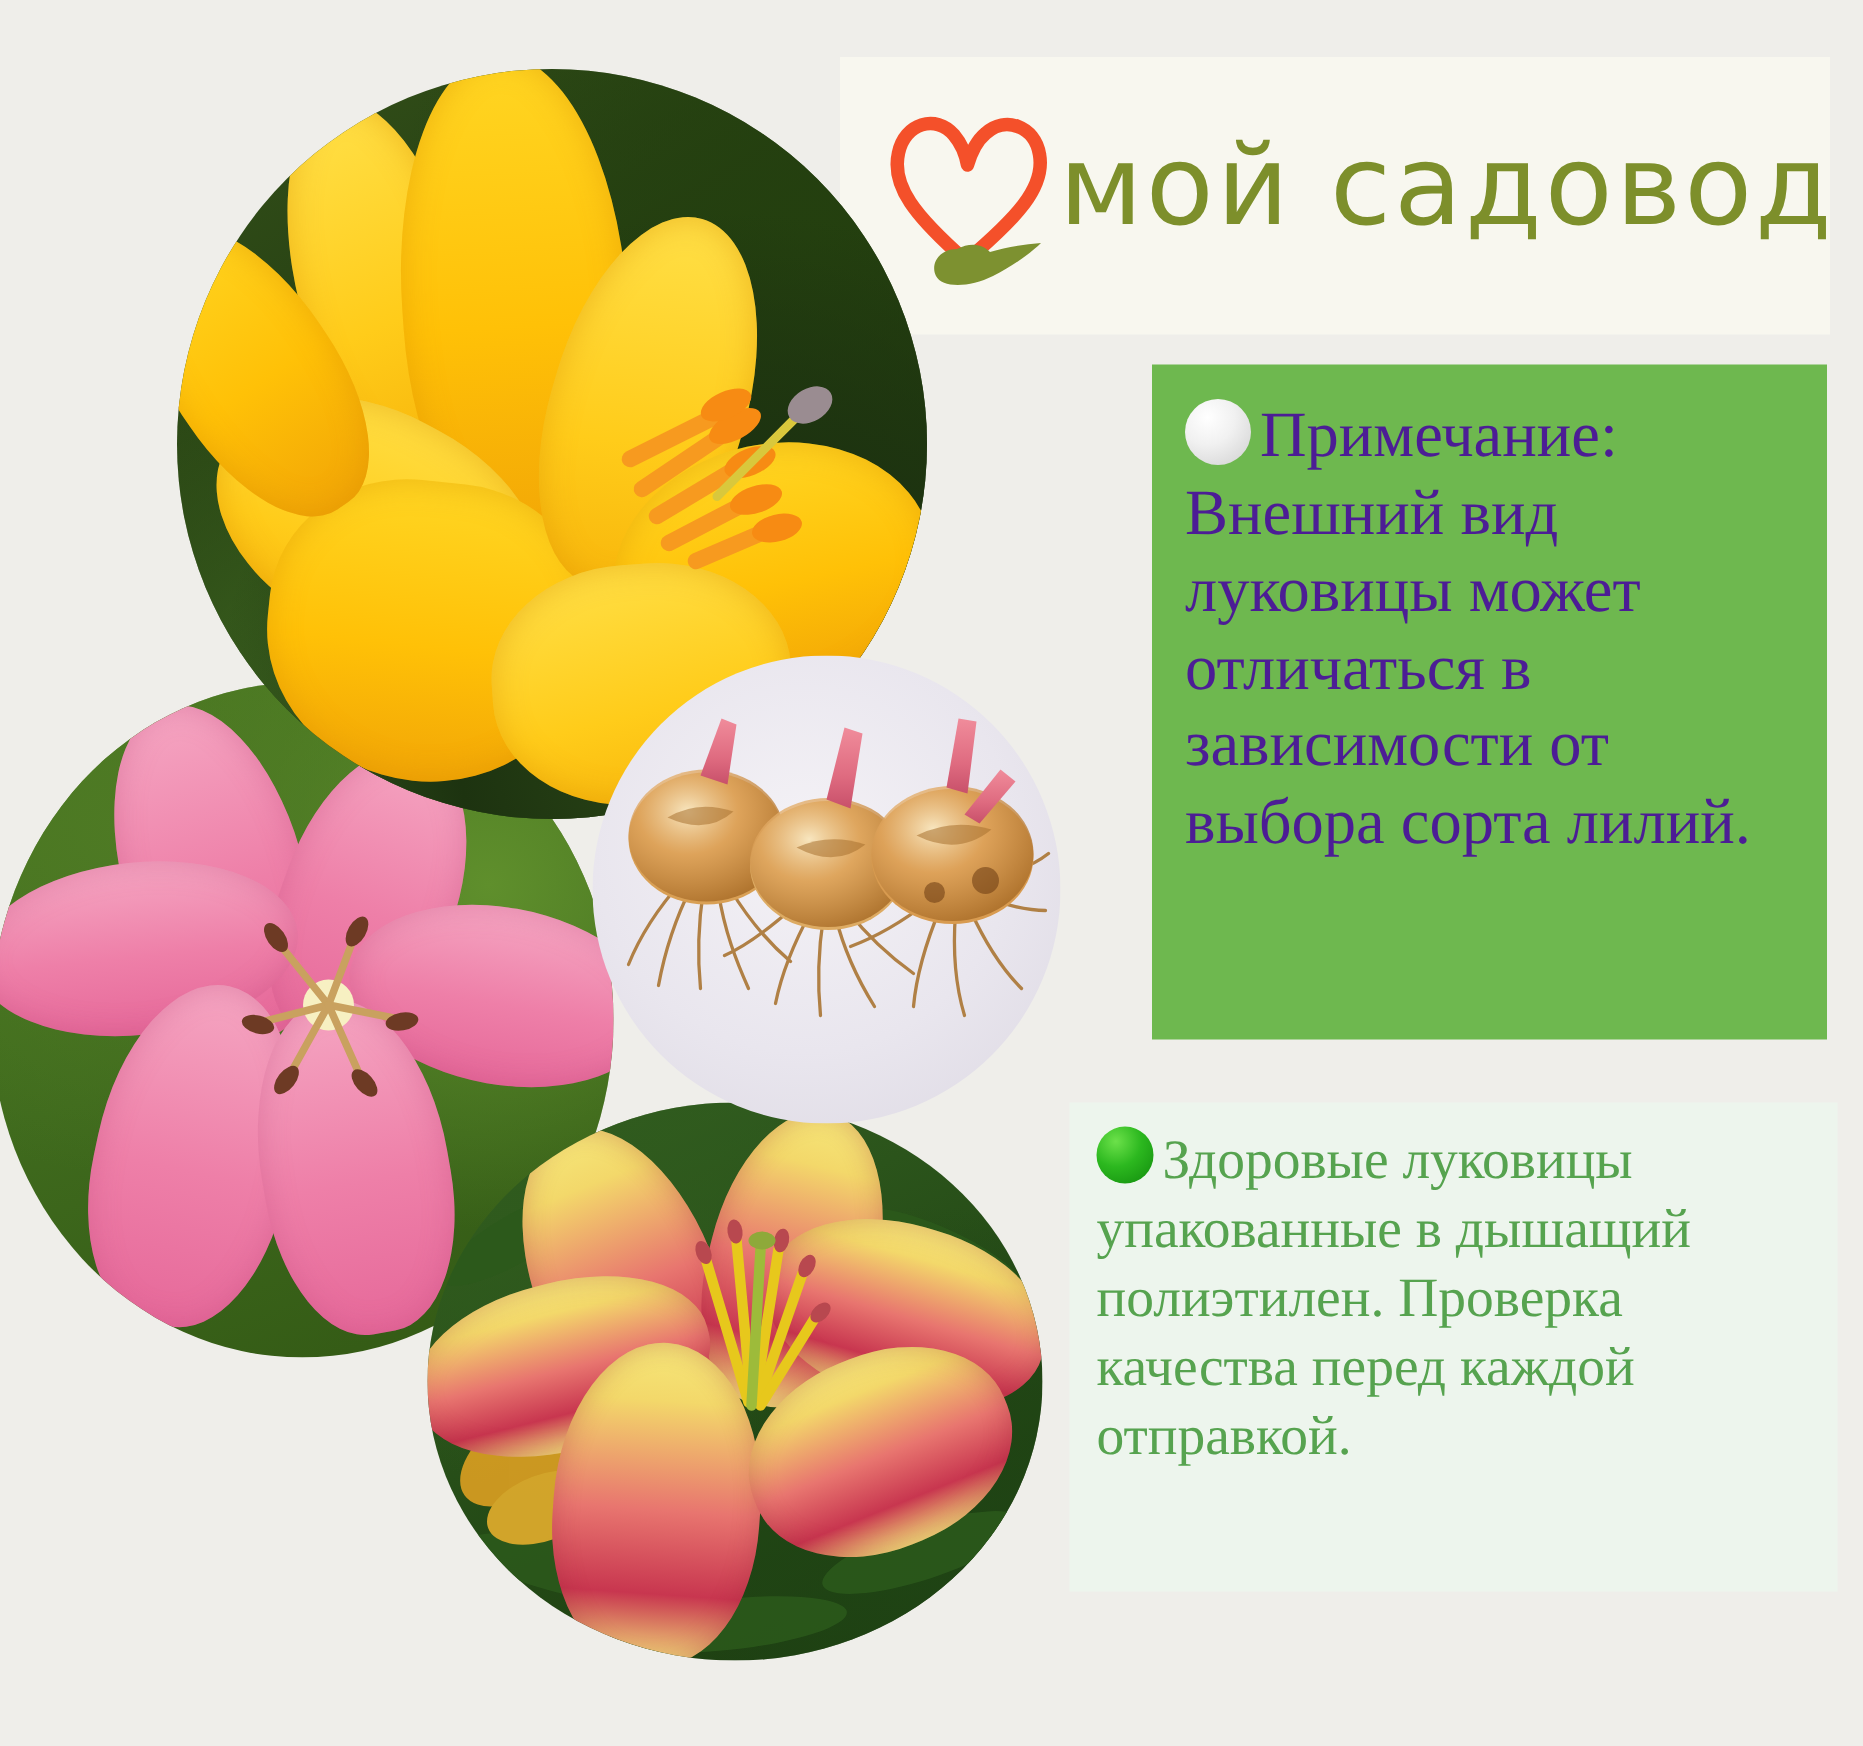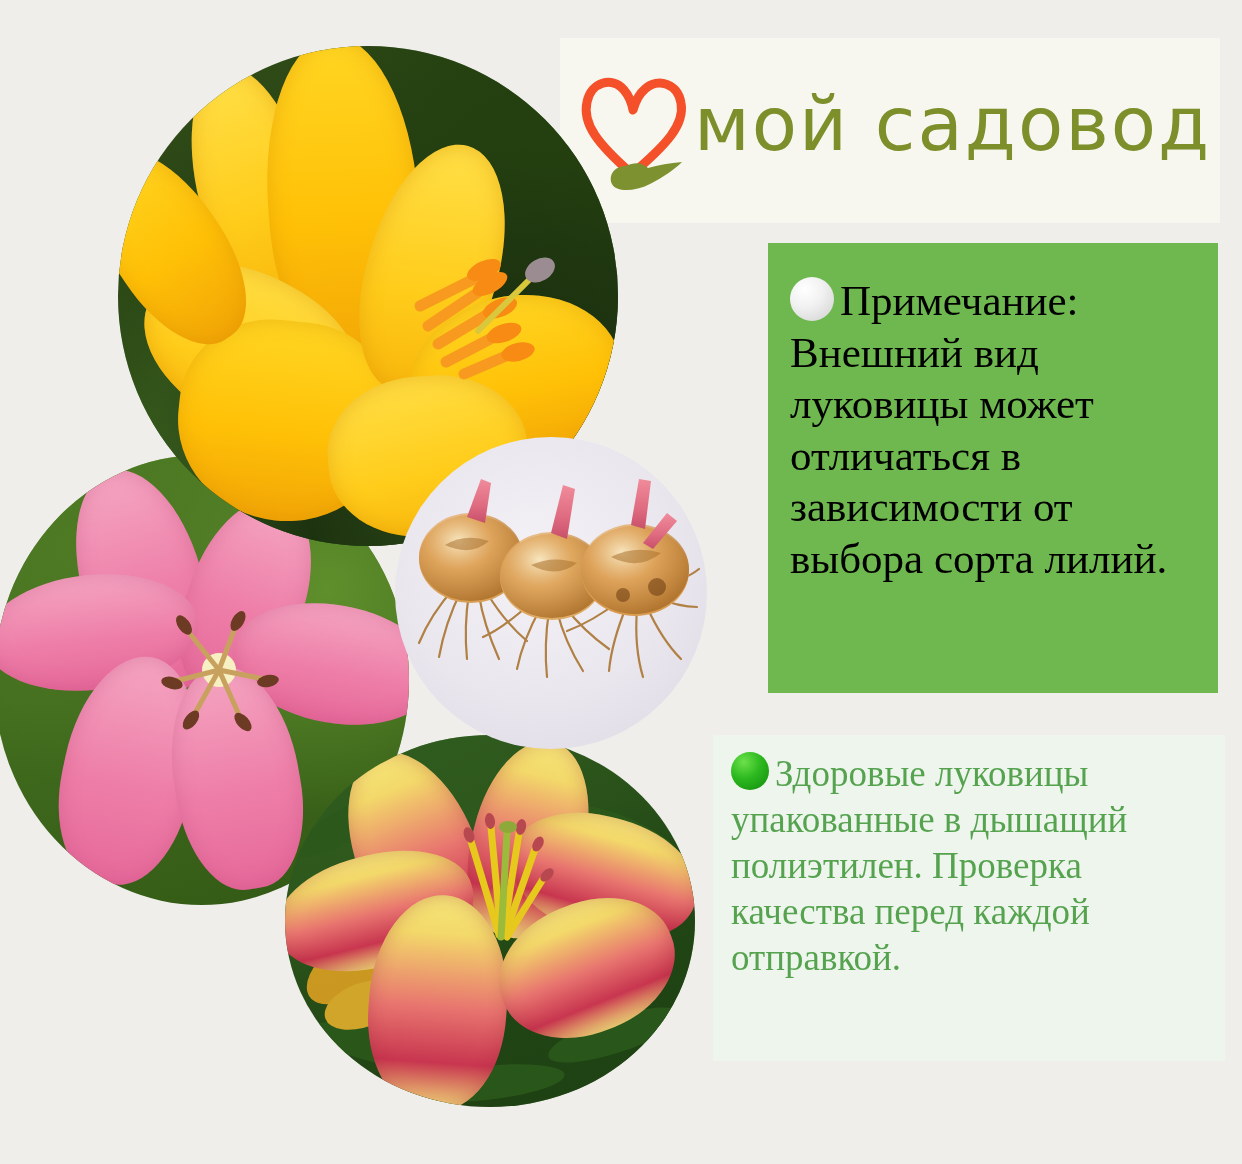--- a/index.html
+++ b/index.html
@@ -10,21 +10,21 @@
     overflow:hidden;position:relative;
   }
   .stage{position:absolute;inset:0;}
 
   
   .logo-panel{
     position:absolute;left:560px;top:38px;width:660px;height:185px;
     background:#f8f7ef;
   }
   .logo-row{
-    position:absolute;left:18px;top:28px;
+    position:absolute;left:30px;top:28px;
     display:flex;align-items:center;gap:4px;
   }
   .logo-mark{position:relative;width:112px;height:128px;flex:none;}
   .logo-mark svg{position:absolute;left:0;top:0;}
   .logo-text{
     font-family:"DejaVu Sans", sans-serif;
     font-size:74px;line-height:1;
     color:#7d8f2b;letter-spacing:2px;
     white-space:nowrap;
     transform:translateY(-6px);
@@ -89,21 +89,21 @@
     position:absolute;left:713px;top:735px;width:512px;height:326px;
     background:#edf5ed;
     box-sizing:border-box;
     padding:16px 16px 10px 18px;
   }
   .note-text{
     font-family:"Liberation Serif", serif;
     font-size:43px;line-height:1.2;
     margin:0;
   }
-  .note-green .note-text{color:#000000;margin-top:10px;}
+  .note-green .note-text{color:#4c1d95;}
   .note-light .note-text{color:#56a34f;font-size:37px;line-height:1.24;}
 
   .bullet{
     display:inline-block;vertical-align:-6px;
     width:44px;height:44px;border-radius:50%;margin-right:6px;
   }
   .bullet.white{
     background:radial-gradient(circle at 34% 28%,#ffffff 0%,#f1f1f1 42%,#cfcfcf 100%);
   }
   .bullet.green{

